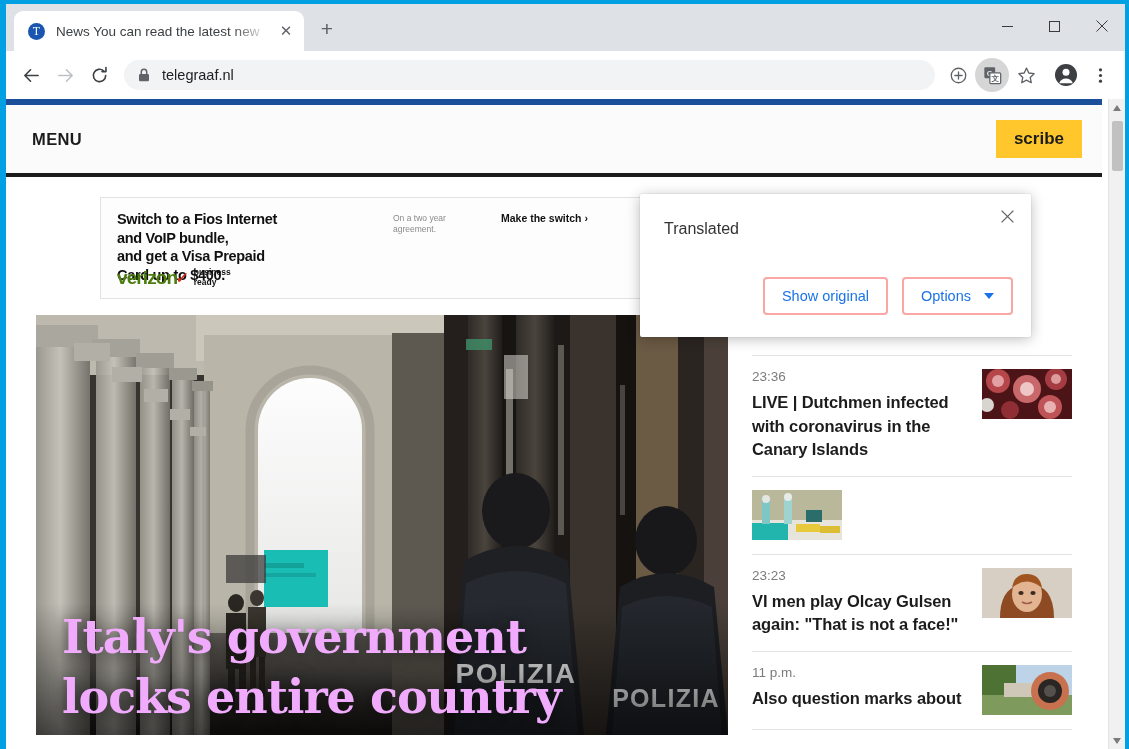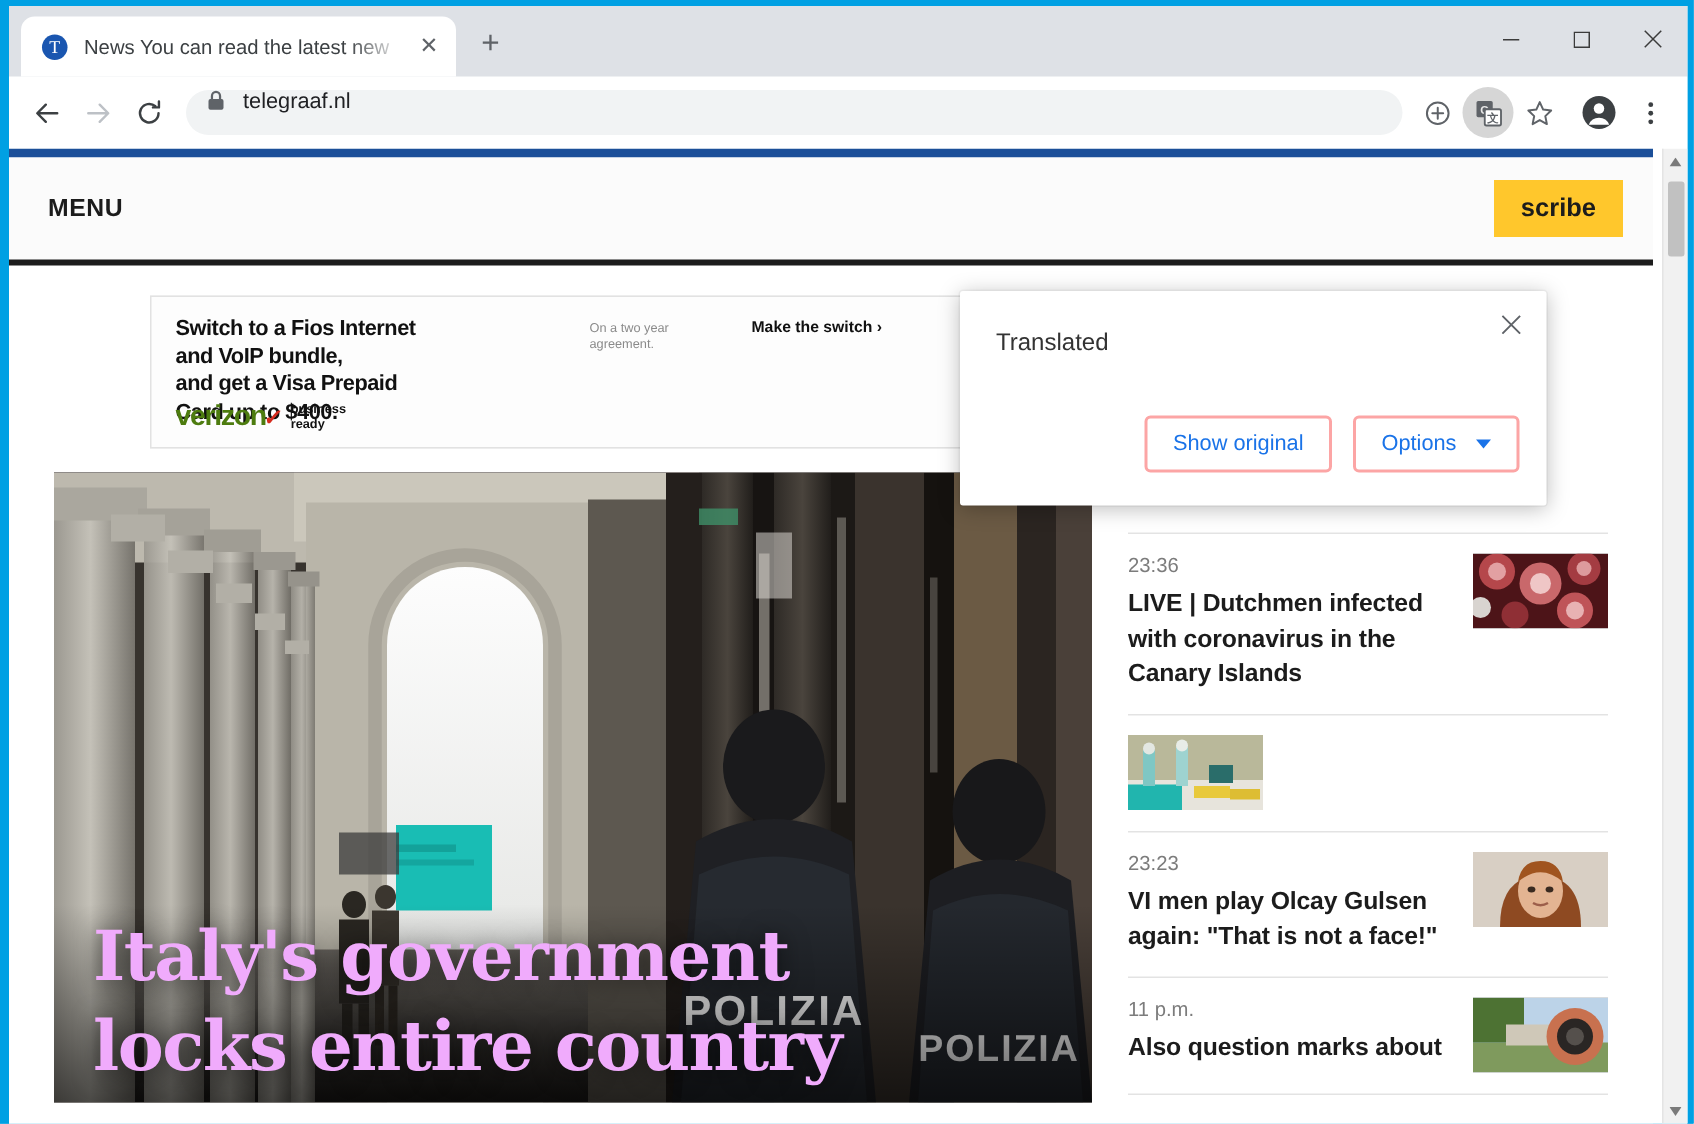--- a/index.html
+++ b/index.html
@@ -112,20 +112,21 @@
     cursor: pointer;
     flex: none;
   }
   #omnibox {
     flex: 1;
     height: 30px;
     margin: 0 6px 0 8px;
     background: #f1f3f4;
     border-radius: 16px;
     display: flex;
+    align-items: center;
     padding: 0 14px;
     cursor: text;
   }
   #lock-icon { margin-right: 12px; display: flex; }
   #omnibox-text {
     font-size: 14.5px;
     color: #202124;
   }
   #translate-btn { background: #d6d6d6; }
   #avatar-icon { margin-left: 6px; }

